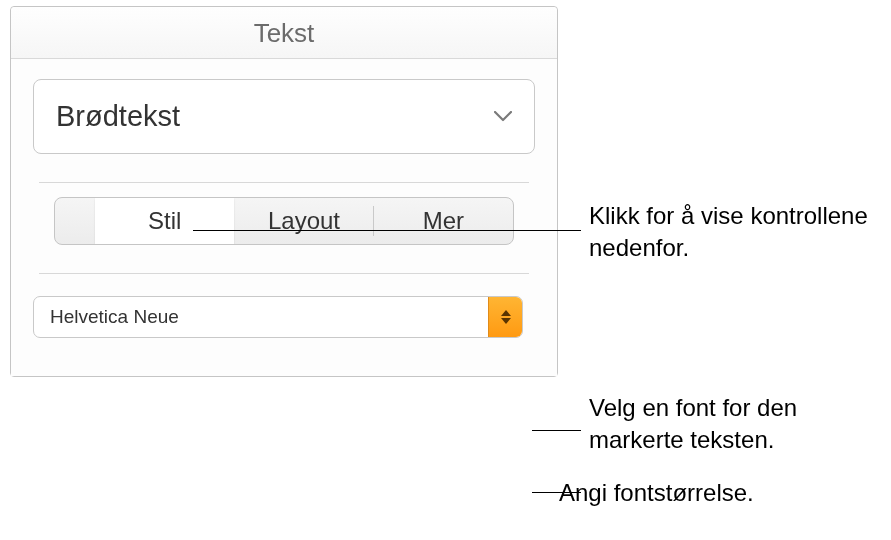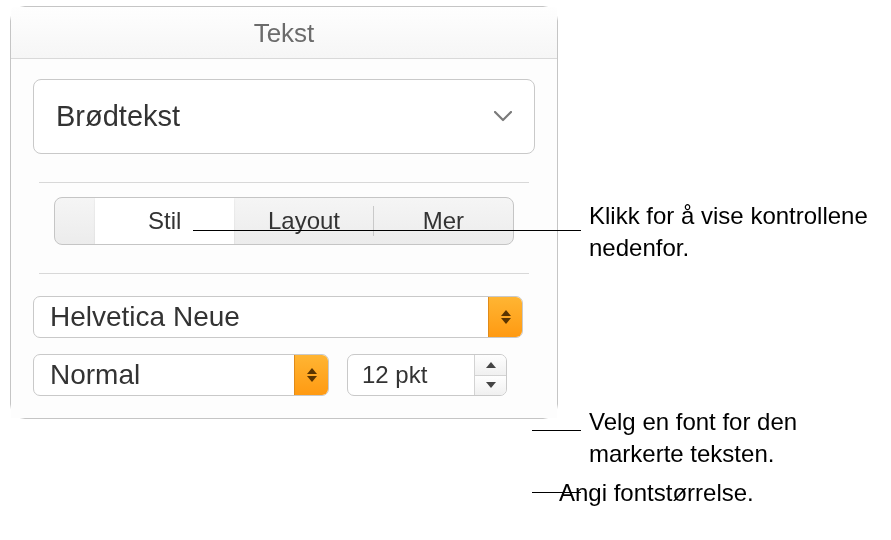--- a/index.html
+++ b/index.html
@@ -13,21 +13,21 @@
       width: 891px;
       height: 540px;
       position: relative;
     }
     .panel {
       position: absolute;
       left: 10px;
       top: 6px;
       width: 548px;
       border: 1px solid #c5c5c5;
-      border-radius: 15px;
+      border-radius: 4px;
       background: #fff;
     }
     .panel-title {
       text-align: center;
       font-size: 26px;
       color: #6b6b6b;
       padding: 11px 0 9px;
       background: linear-gradient(#fefefe, #f6f6f6);
       border-bottom: 1px solid #d9d9d9;
       border-radius: 4px 4px 0 0;
@@ -126,21 +126,21 @@
       overflow: hidden;
     }
     .dropdown-font {
       width: 490px;
       margin-bottom: 16px;
     }
     .dropdown-weight {
       width: 296px;
     }
     .dropdown-label {
-      font-size: 28px;
+      font-size: 19px;
       color: #333;
       padding-left: 16px;
     }
     .dropdown-cap {
       width: 34px;
       height: 100%;
       background: linear-gradient(#ffb533, #ff9a12);
       border-left: 1px solid #e08b1a;
       display: flex;
       flex-direction: column;
@@ -254,45 +254,24 @@
 
 
     <div class="dropdown dropdown-font">
       <span class="dropdown-label">Helvetica Neue</span>
       <span class="dropdown-cap">
         <span class="caret-up"></span>
         <span class="caret-down"></span>
       </span>
     </div>
 
-    <div class="font-row">
-      <div class="dropdown dropdown-weight">
-        <span class="dropdown-label">Normal</span>
-        <span class="dropdown-cap">
-          <span class="caret-up"></span>
-          <span class="caret-down"></span>
-        </span>
-      </div>
-
-      <div class="size-control">
-        <span class="size-input">12 pkt</span>
-        <div class="stepper">
-          <div class="stepper-btn">
-            <span class="step-up"></span>
-          </div>
-          <div class="stepper-btn">
-            <span class="step-down"></span>
-          </div>
-        </div>
-      </div>
-    </div>
 
   </div>
 </div>
 
 <div class="callout-line" style="left:193px; top:230px; width:388px;"></div>
 <div class="callout" style="left:589px; top:200px; width:290px;">Klikk for å vise kontrollene nedenfor.</div>
 
 <div class="callout-line" style="left:532px; top:430px; width:49px;"></div>
-<div class="callout" style="left:589px; top:406px; width:290px;">Velg en font for den markerte teksten.</div>
+<div class="callout" style="left:589px; top:392px; width:290px;">Velg en font for den markerte teksten.</div>
 
 <div class="callout-line" style="left:532px; top:492px; width:49px;"></div>
 <div class="callout" style="left:559px; top:477px; width:290px;">Angi fontstørrelse.</div>
 
 </body></html>

